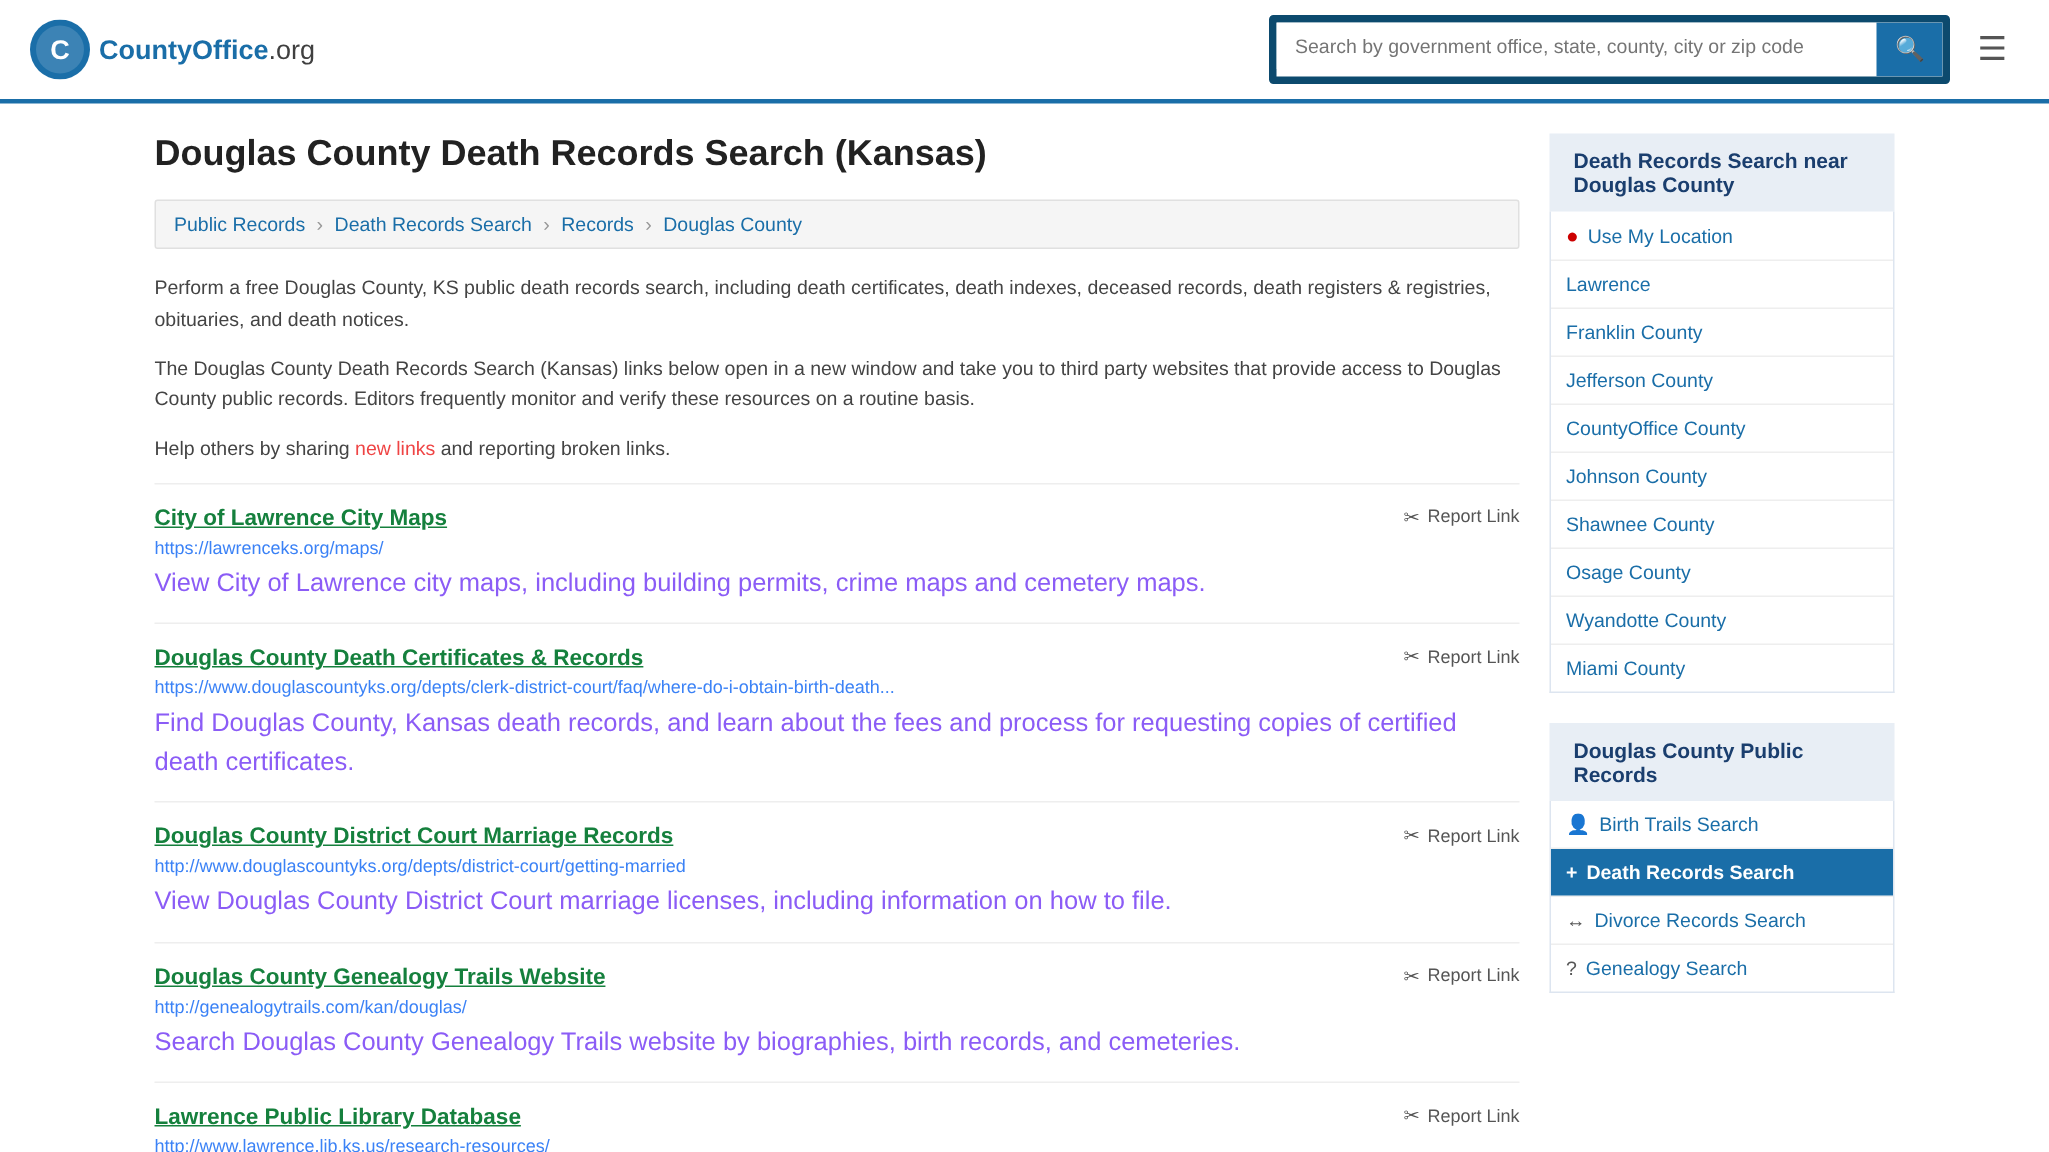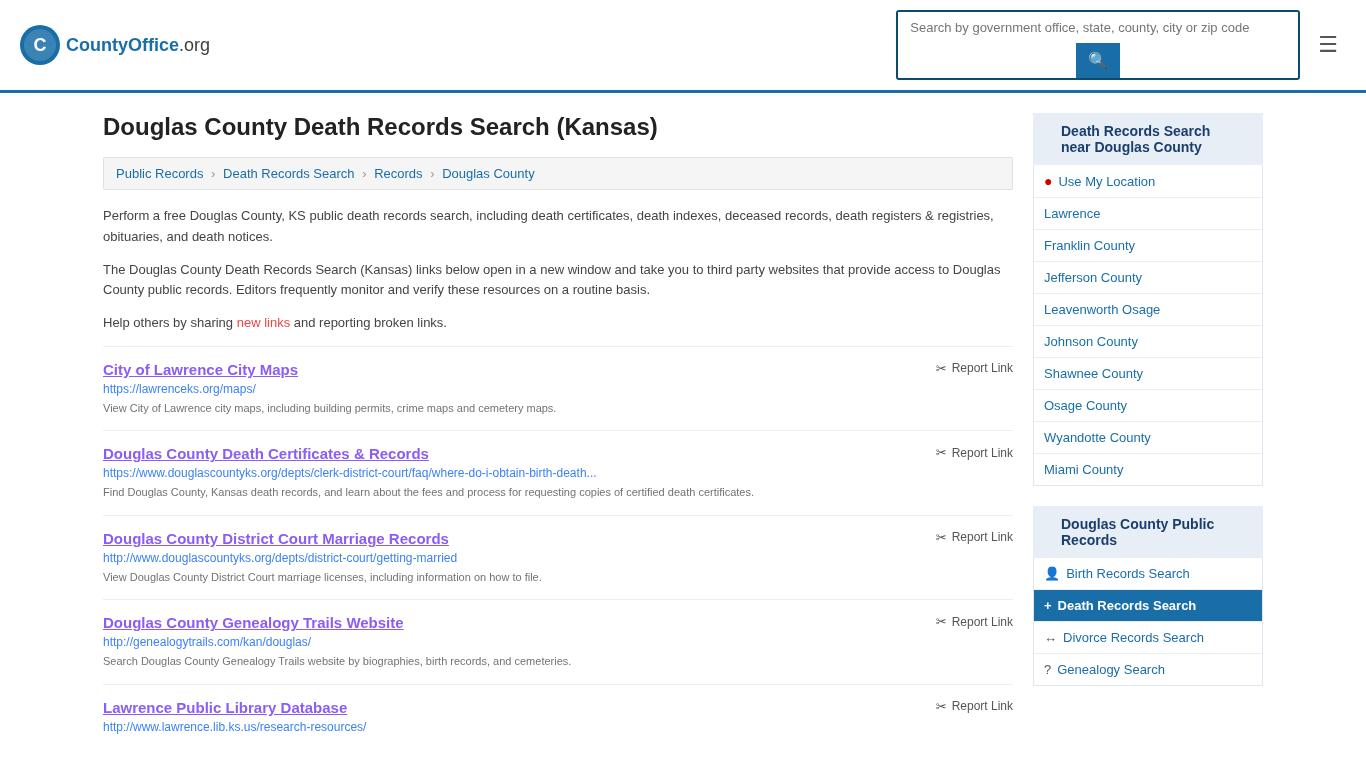--- a/index.html
+++ b/index.html
@@ -23,25 +23,24 @@
       width: 40px;
       height: 40px;
     }
     .header-right {
       display: flex;
       align-items: center;
       gap: 10px;
     }
     .search-bar {
       display: flex;
-      align-items: center;
-      border: 2px solid #0c4a6e;
+      align-items: flex-start;
+      border: 5px solid #0c4a6e;
       border-radius: 3px;
       overflow: hidden;
-      flex-direction: column;
     }
     .search-bar input {
       width: 400px;
       padding: 8px 12px;
       border: none;
       outline: none;
       font-size: 13px;
       color: #999;
     }
     .search-bar button {
@@ -113,56 +112,56 @@
     }
     .result-title-row {
       display: flex;
       justify-content: space-between;
       align-items: flex-start;
       margin-bottom: 4px;
     }
     .result-title {
       font-size: 15px;
       font-weight: bold;
-      color: #8b5cf6;
+      color: #15803d;
       text-decoration: underline;
       cursor: pointer;
     }
     .report-link {
       display: flex;
       align-items: center;
       gap: 5px;
       font-size: 12px;
       color: #555;
       cursor: pointer;
       white-space: nowrap;
     }
     .result-url {
       font-size: 12px;
       color: #3b82f6;
       margin-bottom: 4px;
       word-break: break-all;
     }
     .result-desc {
-      font-size: 11px;
-      color: #737373;
+      font-size: 17px;
+      color: #8b5cf6;
       line-height: 1.5;
     }
 
     
     .sidebar {
       width: 230px;
       flex-shrink: 0;
     }
     .sidebar-section {
       margin-bottom: 20px;
     }
     .sidebar-header {
       background: #e8eef5;
-      padding: 10px 28px;
+      padding: 10px 16px;
       font-size: 14px;
       font-weight: bold;
       color: #1a3e6e;
       margin-bottom: 0;
     }
     .sidebar-list {
       list-style: none;
       border: 1px solid #dde5f0;
       border-top: none;
     }
@@ -335,21 +334,21 @@
             <span>Franklin County</span>
           </a>
         </li>
         <li>
           <a href="#">
             <span>Jefferson County</span>
           </a>
         </li>
         <li>
           <a href="#">
-            <span>Leavenworth Osage</span>
+            <span>CountyOffice County</span>
           </a>
         </li>
         <li>
           <a href="#">
             <span>Johnson County</span>
           </a>
         </li>
         <li>
           <a href="#">
             <span>Shawnee County</span>
@@ -372,21 +371,21 @@
         </li>
       </ul>
     </div>
 
     <div class="sidebar-section">
       <div class="sidebar-header">Douglas County Public Records</div>
       <ul class="sidebar-list">
         <li>
           <a href="#">
             <span class="sidebar-icon">👤</span>
-            <span>Birth Records Search</span>
+            <span>Birth Trails Search</span>
           </a>
         </li>
         <li class="active">
           <a href="#">
             <span class="sidebar-icon">+</span>
             <span>Death Records Search</span>
           </a>
         </li>
         <li>
           <a href="#">

